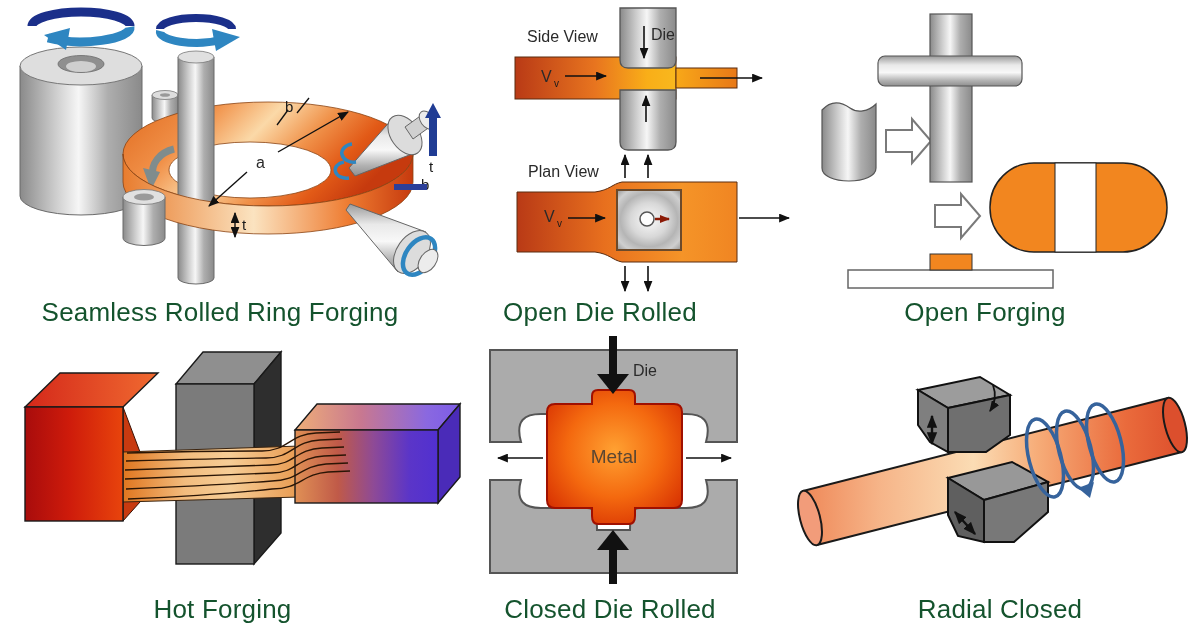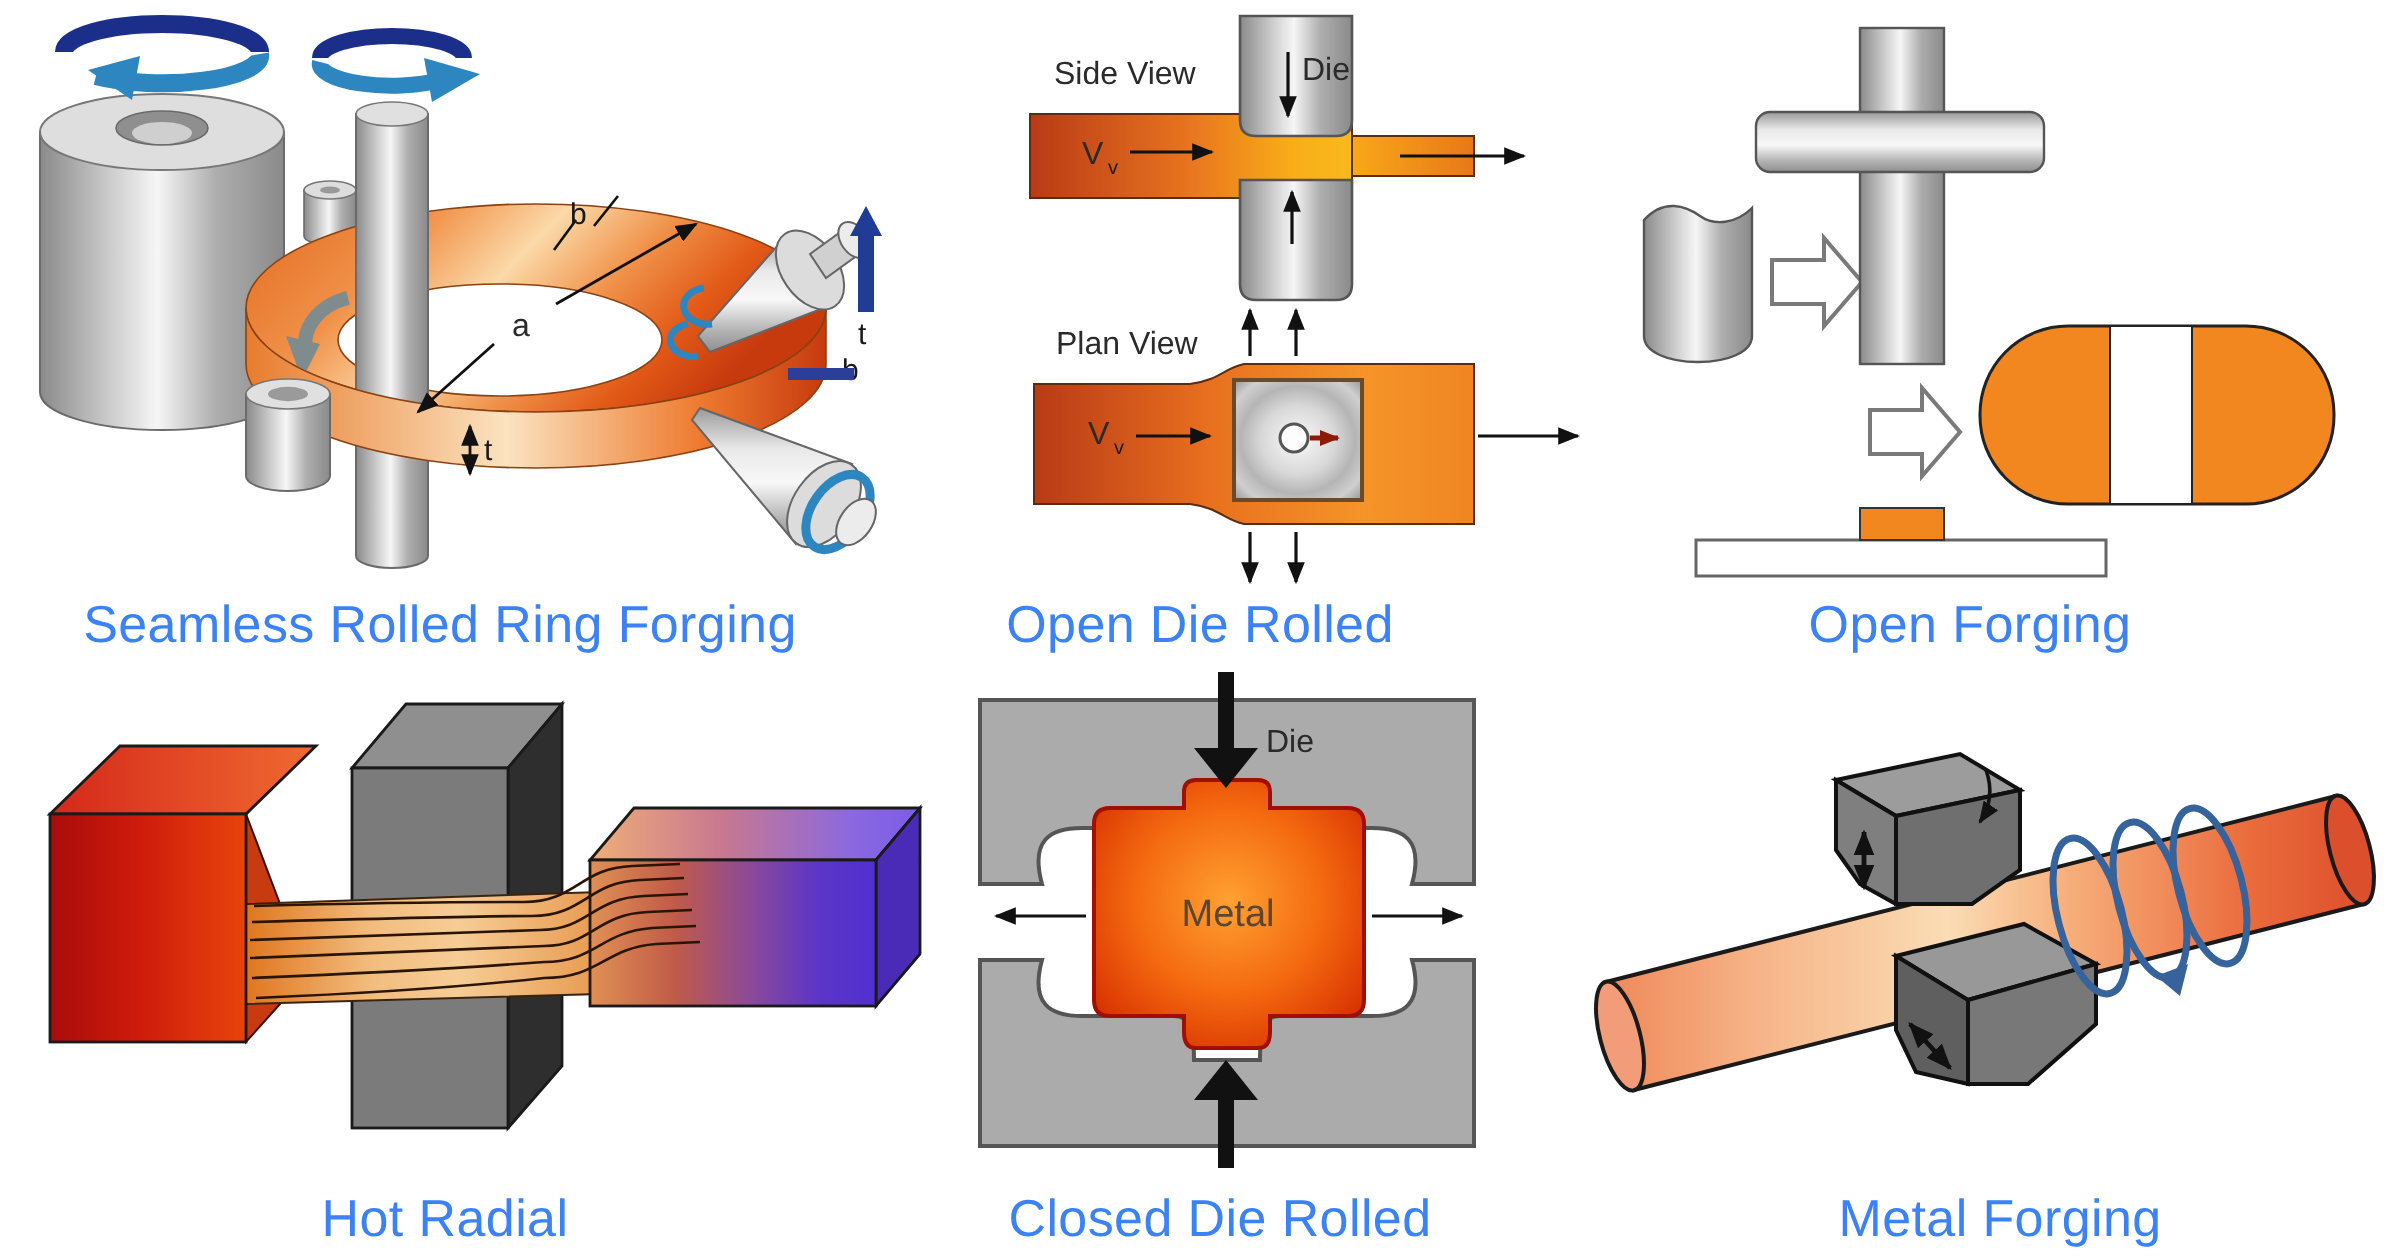--- a/index.html
+++ b/index.html
@@ -2,21 +2,21 @@
 <html><head>
 <meta charset="utf-8">
 <style>
   html,body{margin:0;padding:0;}
   body{
     width:1200px;height:630px;position:relative;overflow:hidden;
     background:#ffffff;font-family:"Liberation Sans",sans-serif;
   }
   .panel-svg{position:absolute;}
   .cap{
-    position:absolute;text-align:center;font-size:26px;color:#3b82f6;
+    position:absolute;text-align:center;font-size:26px;color:#14532d;
     font-family:"Liberation Sans",sans-serif;letter-spacing:0.2px;
   }
   .lab{font-family:"Liberation Sans",sans-serif;font-size:15px;fill:#1a1a1a;}
   .lab-sm{font-family:"Liberation Sans",sans-serif;font-size:10px;fill:#1a1a1a;}
   .lab-md{font-family:"Liberation Sans",sans-serif;font-size:16px;fill:#2a2a2a;}
   .lab-big{font-family:"Liberation Sans",sans-serif;font-size:19px;fill:#5a4632;}
   svg{display:block;}
 </style>
 </head>
 <body>
@@ -359,15 +359,15 @@
     <ellipse cx="1045" cy="458" rx="16" ry="40" transform="rotate(-14.6 1045 458)"></ellipse>
     <ellipse cx="1075" cy="450" rx="16" ry="40" transform="rotate(-14.6 1075 450)"></ellipse>
     <ellipse cx="1105" cy="443" rx="16" ry="40" transform="rotate(-14.6 1105 443)"></ellipse>
     <polygon points="1078,488 1094,482 1090,498" fill="#36639C" stroke="none"></polygon>
   </g>
 </svg>
 
 <div class="cap" style="left:20px;top:297px;width:400px">Seamless Rolled Ring Forging</div>
 <div class="cap" style="left:450px;top:297px;width:300px">Open Die Rolled</div>
 <div class="cap" style="left:810px;top:297px;width:350px">Open Forging</div>
-<div class="cap" style="left:40px;top:594px;width:365px">Hot Radial</div>
+<div class="cap" style="left:40px;top:594px;width:365px">Hot Forging</div>
 <div class="cap" style="left:460px;top:594px;width:300px">Closed Die Rolled</div>
-<div class="cap" style="left:800px;top:594px;width:400px">Metal Forging</div>
+<div class="cap" style="left:800px;top:594px;width:400px">Radial Closed</div>
 
 </body></html>

